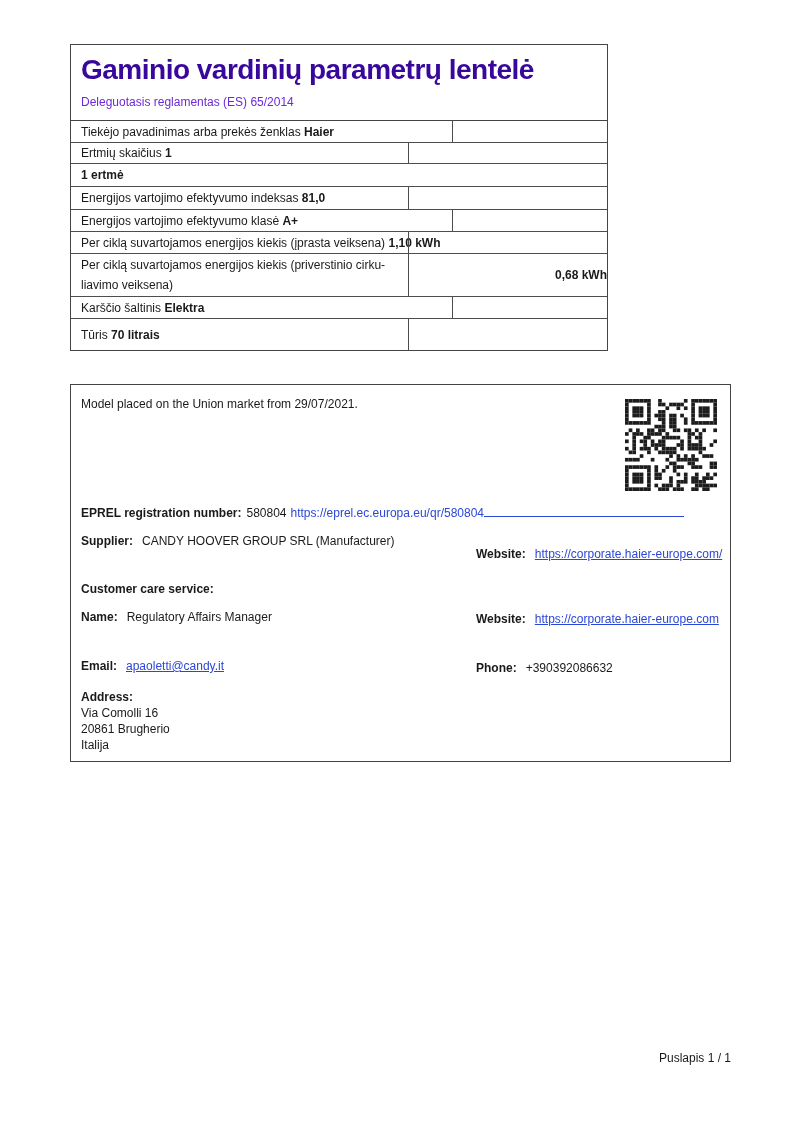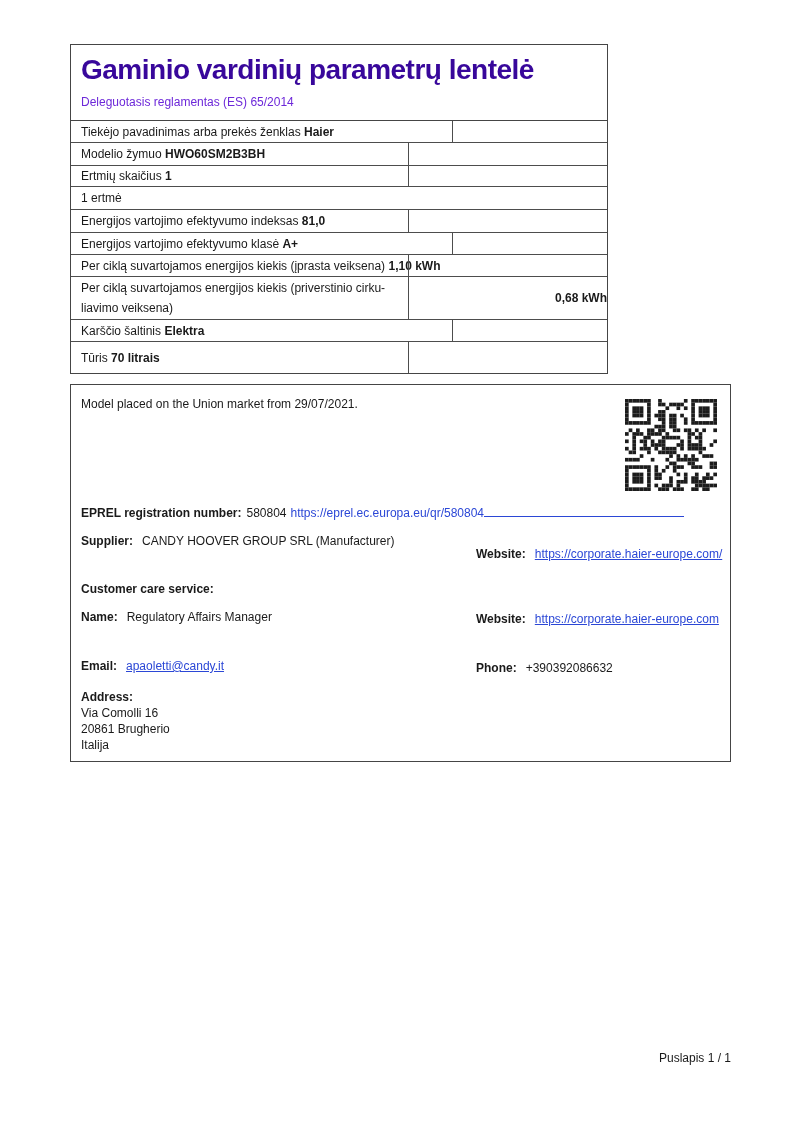--- a/index.html
+++ b/index.html
@@ -19,21 +19,21 @@
   .doc-title { color:#38079b; font-size:28px; font-weight:bold; letter-spacing:-0.5px; }
   .doc-subtitle { margin-top:9px; font-size:12px; color:#6d28d9; }
 
   .t-row { display:flex; align-items:center; border-bottom:1px solid #4d4d4d; position:relative; }
   .t-row:last-child { border-bottom:none; }
   .t-row .cell-l { width:337px; padding:2px 8px 2px 10px; }
   .t-row .cell-r { flex:1; border-left:1px solid #4d4d4d; align-self:stretch;
                    display:flex; align-items:center; justify-content:flex-end; }
   .t-row.h22 { height:22px;gap:44px; } .t-row.h23 { height:23px; } .t-row.h21 { height:21px; }
   .t-row.h43 { height:43px; } .t-row.h31 { height:31px; }
-  .t-row.section-row .cell-full { width:100%; padding:2px 10px; font-weight:normal; }
+  .t-row.section-row .cell-full { width:100%; padding:2px 10px; font-weight:bold; }
   .t-row.overflow-row .cell-l { width:100%; white-space:nowrap; }
   .overlay-divider { position:absolute; left:337px; top:0; bottom:0; width:1px; background:#4d4d4d; }
   .pre-line { white-space:pre-line; line-height:20px; }
   .val-b { font-weight:bold; }
 
   
   .info-box {
     position:absolute; left:70px; top:384px; width:661px; height:378px;
     border:1px solid #454545; background:#fff;
   }
@@ -69,24 +69,20 @@
   <div class="title-section">
     <div class="doc-title">Gaminio vardinių parametrų lentelė</div>
     <div class="doc-subtitle">Deleguotasis reglamentas (ES) 65/2014</div>
   </div>
 
   <div class="t-row h22">
     <div class="cell-l"><span>Tiekėjo pavadinimas arba prekės ženklas</span> <b class="val-b">Haier</b></div>
     <div class="cell-r"></div>
   </div>
 
-  <div class="t-row h23">
-    <div class="cell-l"><span>Modelio žymuo</span> <b class="val-b">HWO60SM2B3BH</b></div>
-    <div class="cell-r"></div>
-  </div>
 
   <div class="t-row h21">
     <div class="cell-l"><span>Ertmių skaičius</span> <b class="val-b">1</b></div>
     <div class="cell-r"></div>
   </div>
 
   <div class="t-row h23 section-row">
     <div class="cell-full">1 ertmė</div>
   </div>
 

